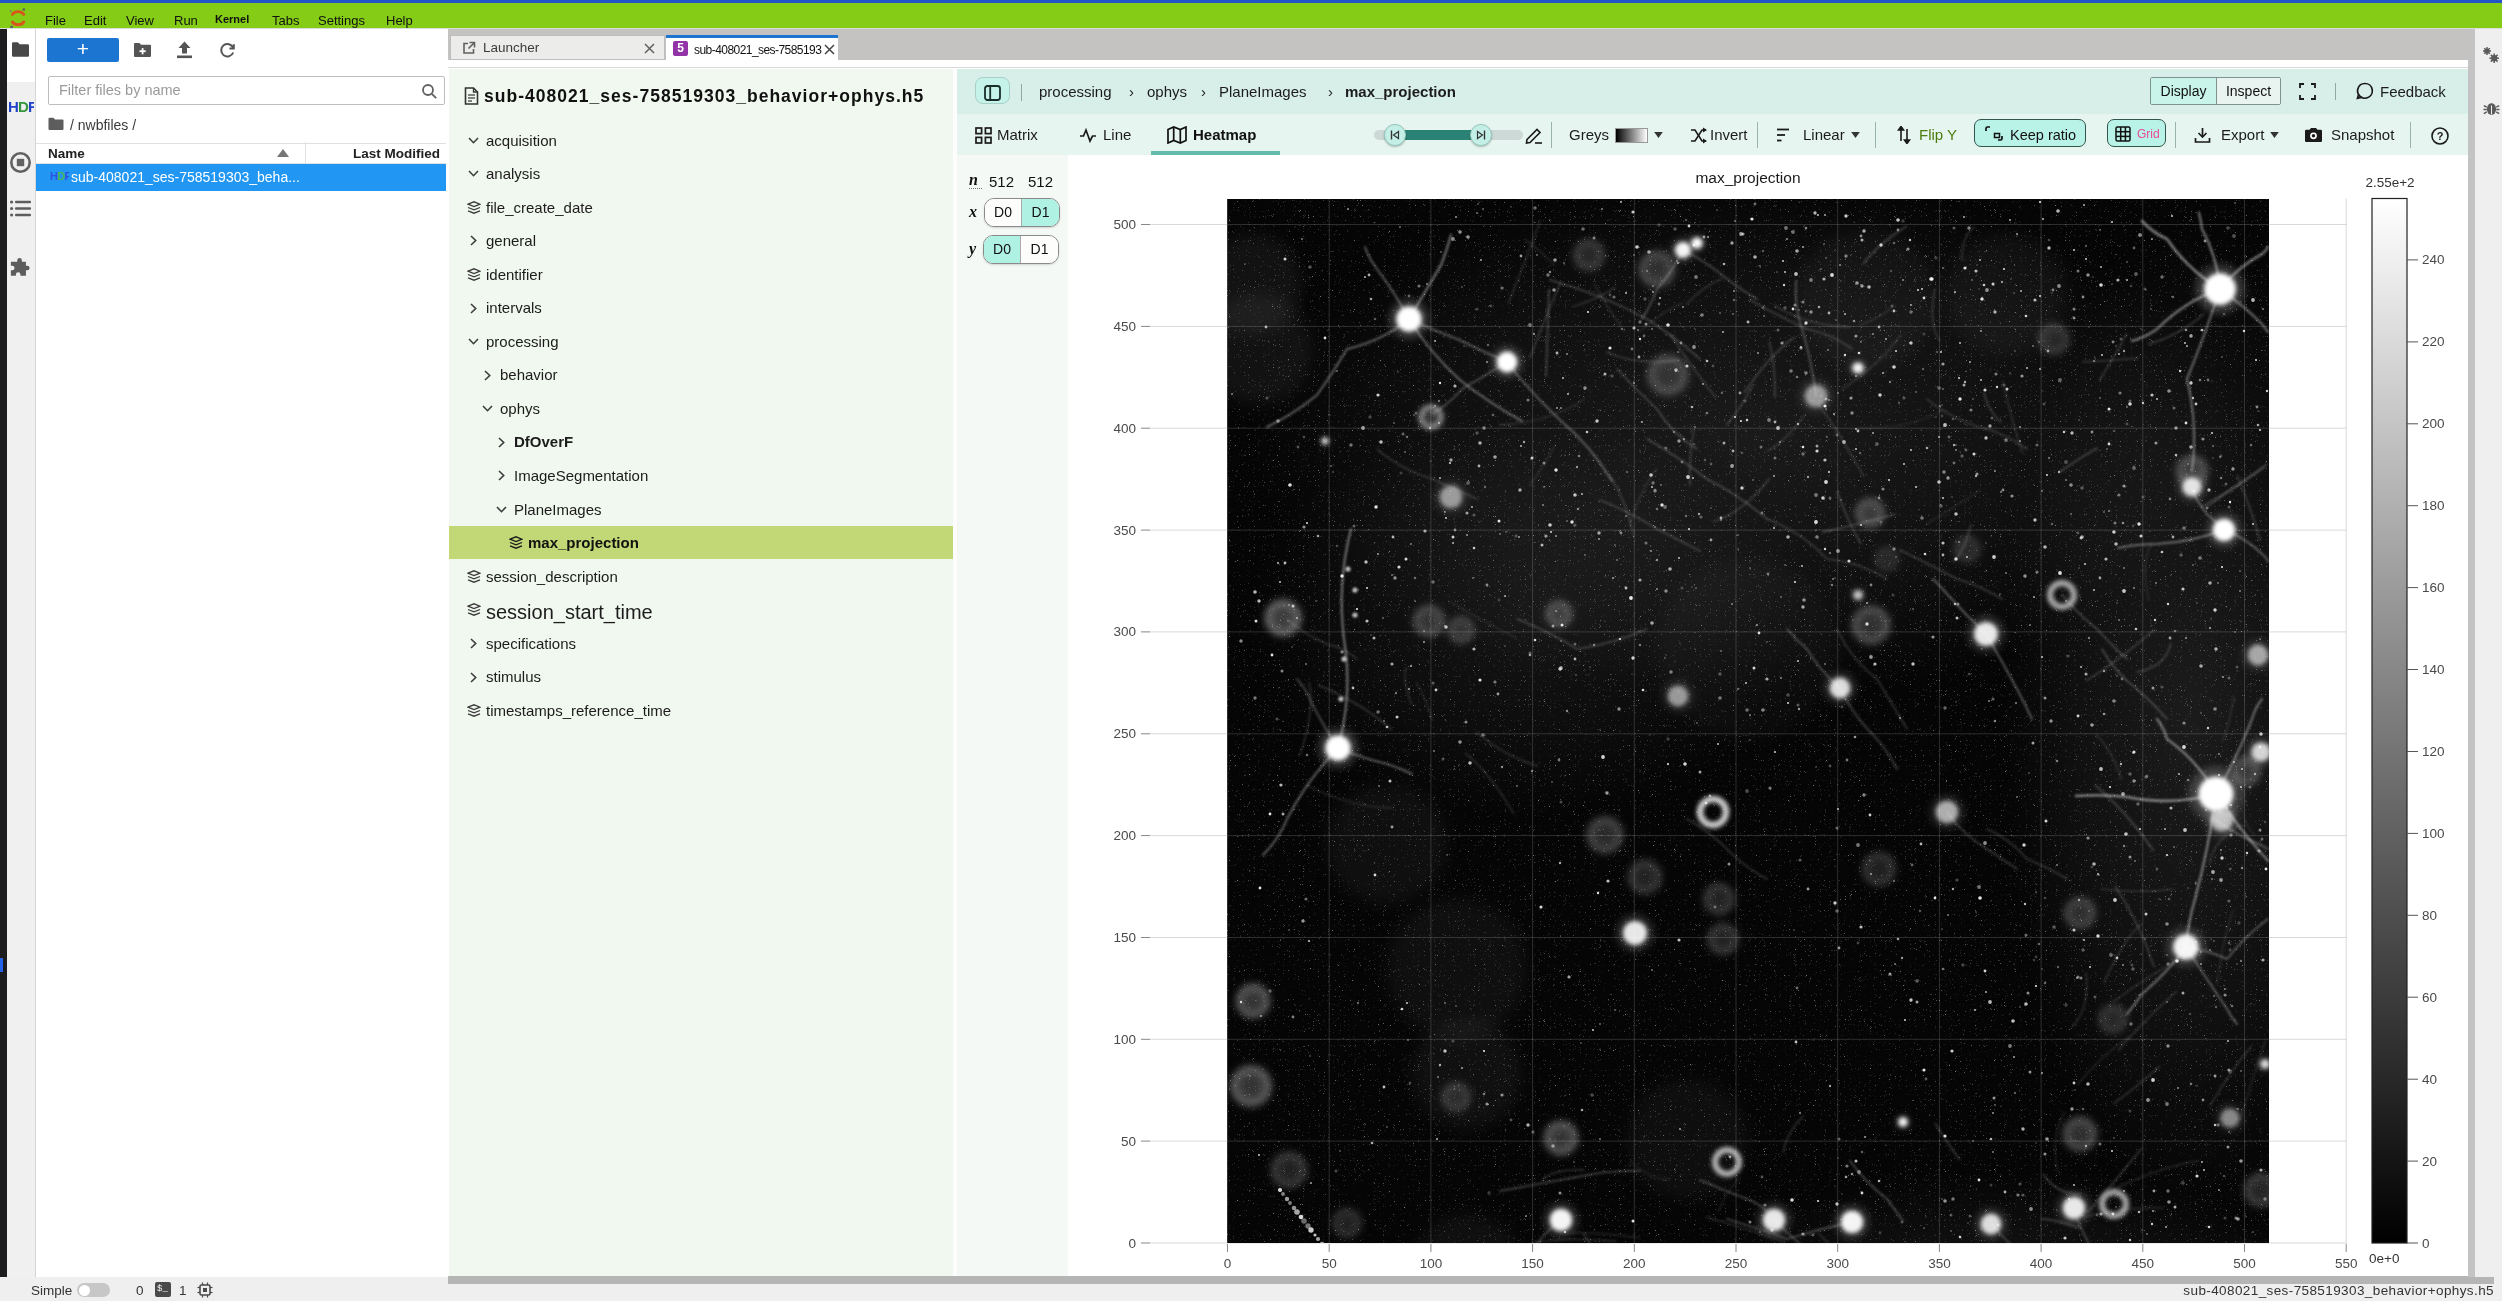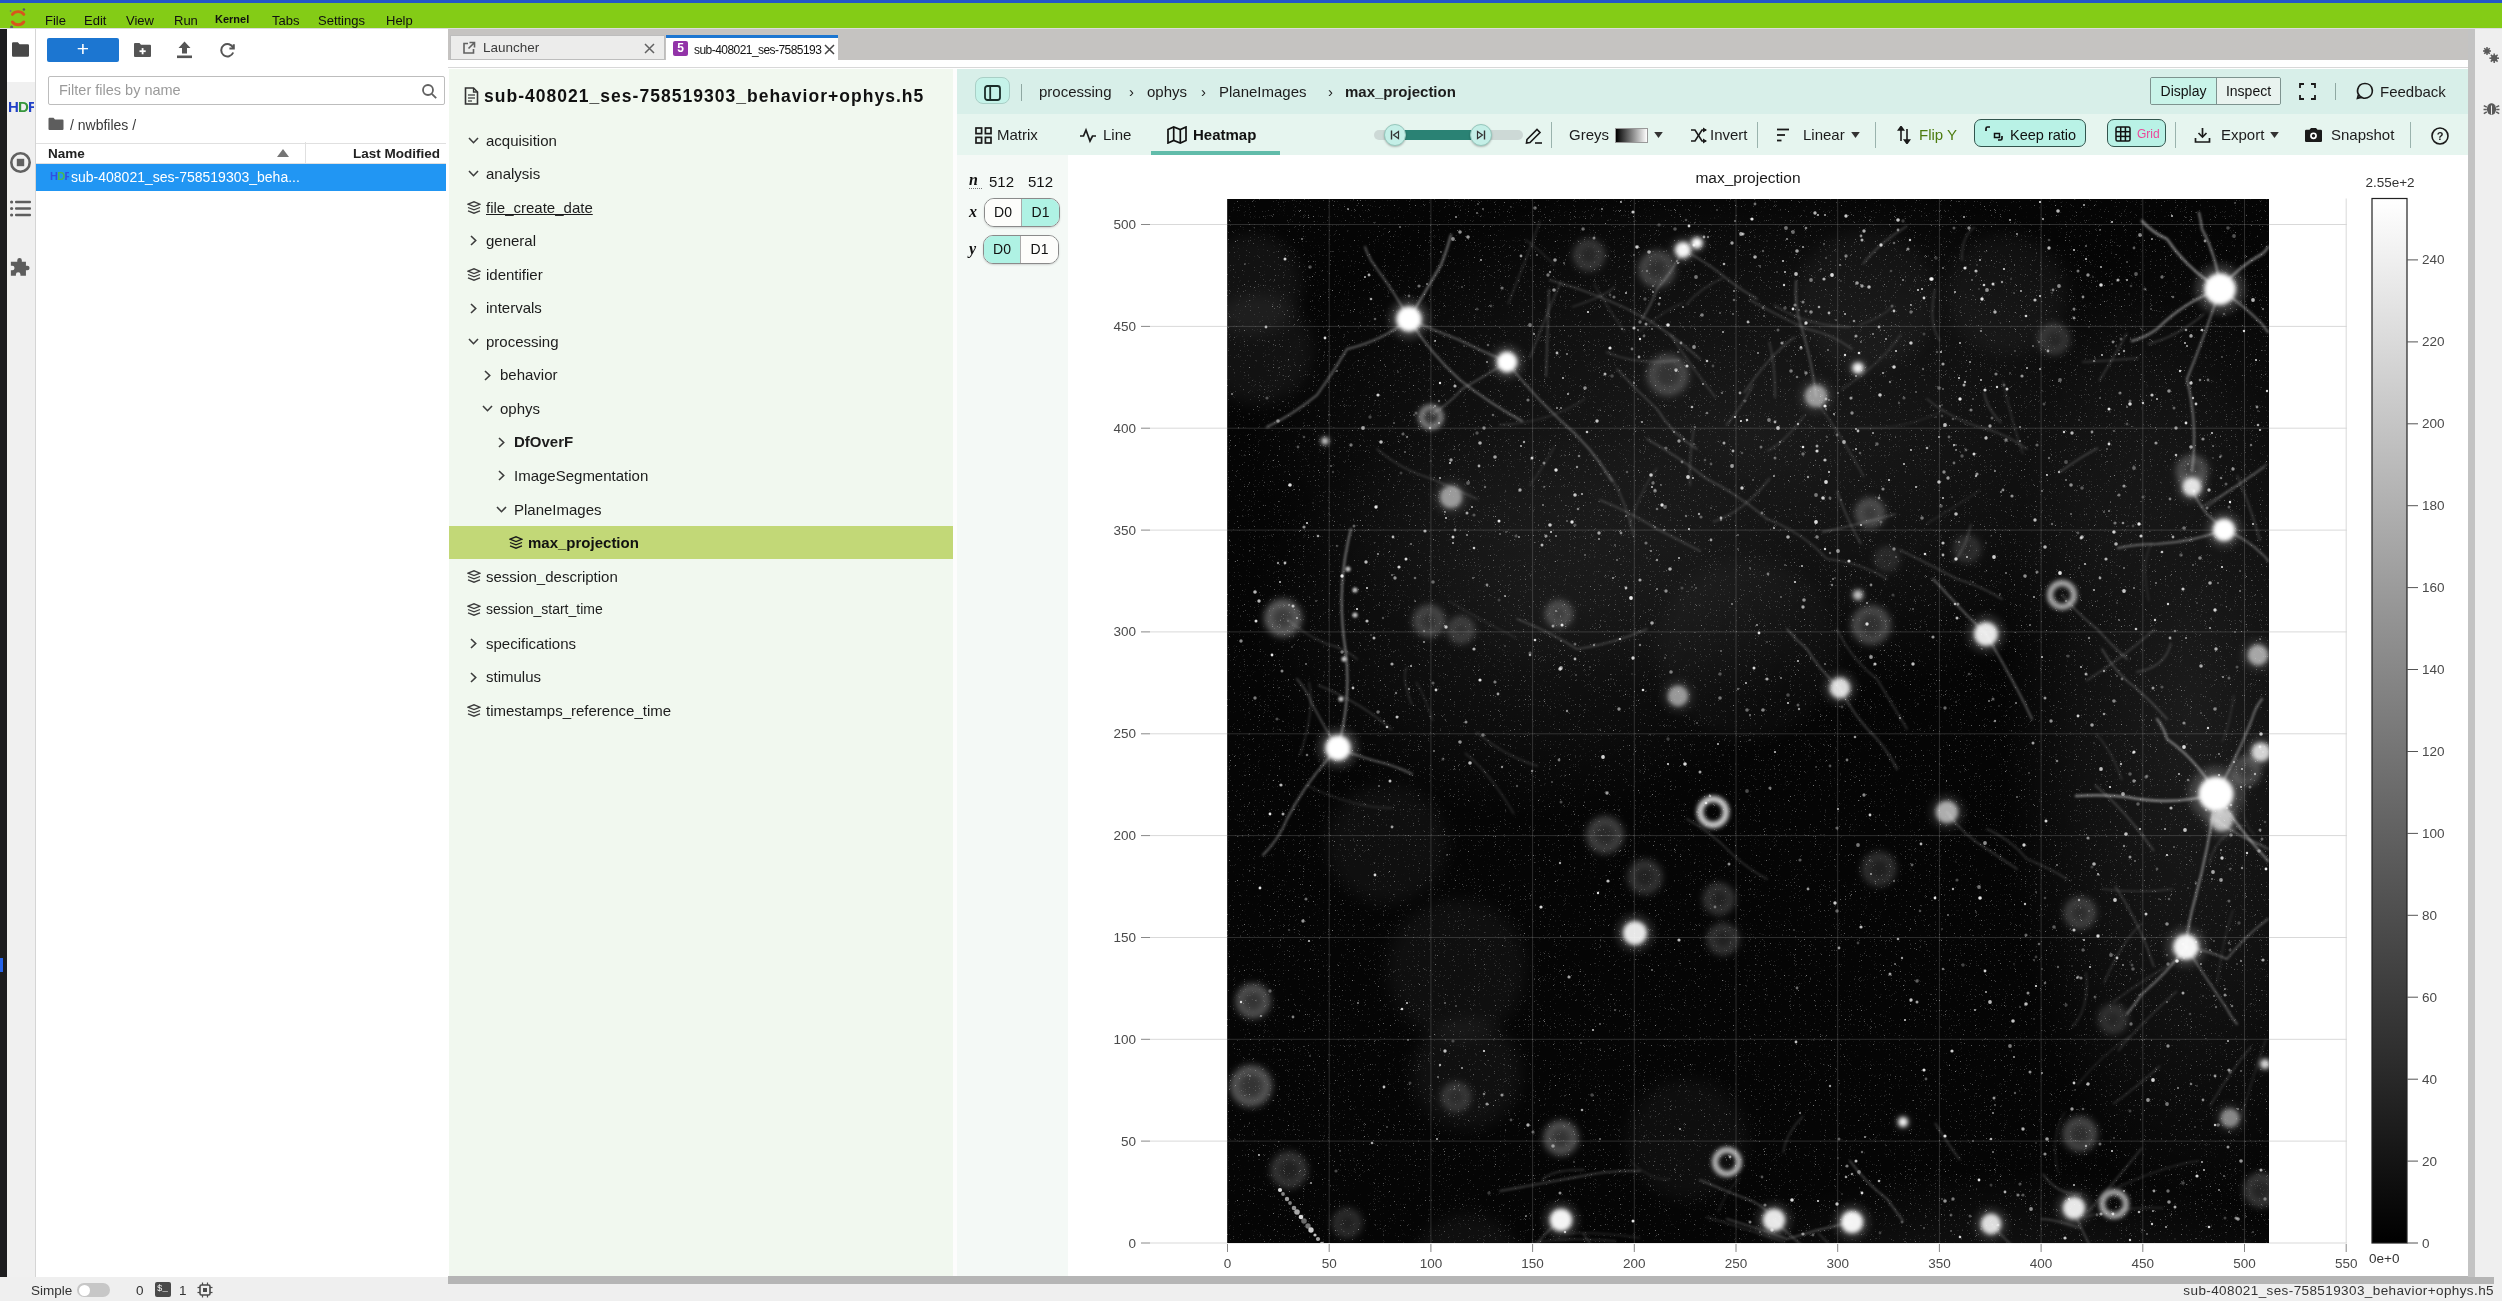--- a/index.html
+++ b/index.html
@@ -154,21 +154,21 @@
       <path d="M1 1 L5.5 5.7 L10 1" fill="none" stroke="#3c3c3c" stroke-width="1.6"></path>
     </svg>
 <div class="abs" style="left:37px;top:96.0px;font-size:15px;font-weight:normal;color:#1c1c1c;">analysis</div>
 <svg class="abs" style="left:18px;top:131.6px;" width="14" height="13" viewBox="0 0 14 13">
       <g fill="none" stroke="#3c3c3c" stroke-width="1.3">
         <path d="M1 3.2 L7 0.8 L13 3.2 L7 5.6 Z"></path>
         <path d="M1 6.5 L7 8.9 L13 6.5"></path>
         <path d="M1 9.8 L7 12.2 L13 9.8"></path>
       </g>
     </svg>
-<div class="abs" style="left:37px;top:129.6px;font-size:15px;font-weight:normal;color:#1c1c1c;text-decoration:underline;">file_create_date</div>
+<div class="abs" style="left:37px;top:129.6px;font-size:15px;font-weight:normal;color:#1c1c1c;">file_create_date</div>
 <svg class="abs" style="left:21px;top:166.45px;" width="7" height="11" viewBox="0 0 7 11">
       <path d="M1 1 L5.7 5.5 L1 10" fill="none" stroke="#3c3c3c" stroke-width="1.6"></path>
     </svg>
 <div class="abs" style="left:37px;top:163.1px;font-size:15px;font-weight:normal;color:#1c1c1c;">general</div>
 <svg class="abs" style="left:18px;top:198.7px;" width="14" height="13" viewBox="0 0 14 13">
       <g fill="none" stroke="#3c3c3c" stroke-width="1.3">
         <path d="M1 3.2 L7 0.8 L13 3.2 L7 5.6 Z"></path>
         <path d="M1 6.5 L7 8.9 L13 6.5"></path>
         <path d="M1 9.8 L7 12.2 L13 9.8"></path>
       </g>
@@ -218,21 +218,21 @@
       </g>
     </svg>
 <div class="abs" style="left:37px;top:498.6px;font-size:15px;font-weight:normal;color:#1c1c1c;">session_description</div>
 <svg class="abs" style="left:18px;top:534.1999999999999px;" width="14" height="13" viewBox="0 0 14 13">
       <g fill="none" stroke="#3c3c3c" stroke-width="1.3">
         <path d="M1 3.2 L7 0.8 L13 3.2 L7 5.6 Z"></path>
         <path d="M1 6.5 L7 8.9 L13 6.5"></path>
         <path d="M1 9.8 L7 12.2 L13 9.8"></path>
       </g>
     </svg>
-<div class="abs" style="left:37px;top:532.2px;font-size:14px;font-weight:normal;color:#1c1c1c;">session_start_time</div>
+<div class="abs" style="left:37px;top:532.2px;font-size:20px;font-weight:normal;color:#1c1c1c;">session_start_time</div>
 <svg class="abs" style="left:21px;top:569.05px;" width="7" height="11" viewBox="0 0 7 11">
       <path d="M1 1 L5.7 5.5 L1 10" fill="none" stroke="#3c3c3c" stroke-width="1.6"></path>
     </svg>
 <div class="abs" style="left:37px;top:565.8px;font-size:15px;font-weight:normal;color:#1c1c1c;">specifications</div>
 <svg class="abs" style="left:21px;top:602.5999999999999px;" width="7" height="11" viewBox="0 0 7 11">
       <path d="M1 1 L5.7 5.5 L1 10" fill="none" stroke="#3c3c3c" stroke-width="1.6"></path>
     </svg>
 <div class="abs" style="left:37px;top:599.3px;font-size:15px;font-weight:normal;color:#1c1c1c;">stimulus</div>
 <svg class="abs" style="left:18px;top:634.8499999999999px;" width="14" height="13" viewBox="0 0 14 13">
       <g fill="none" stroke="#3c3c3c" stroke-width="1.3">

